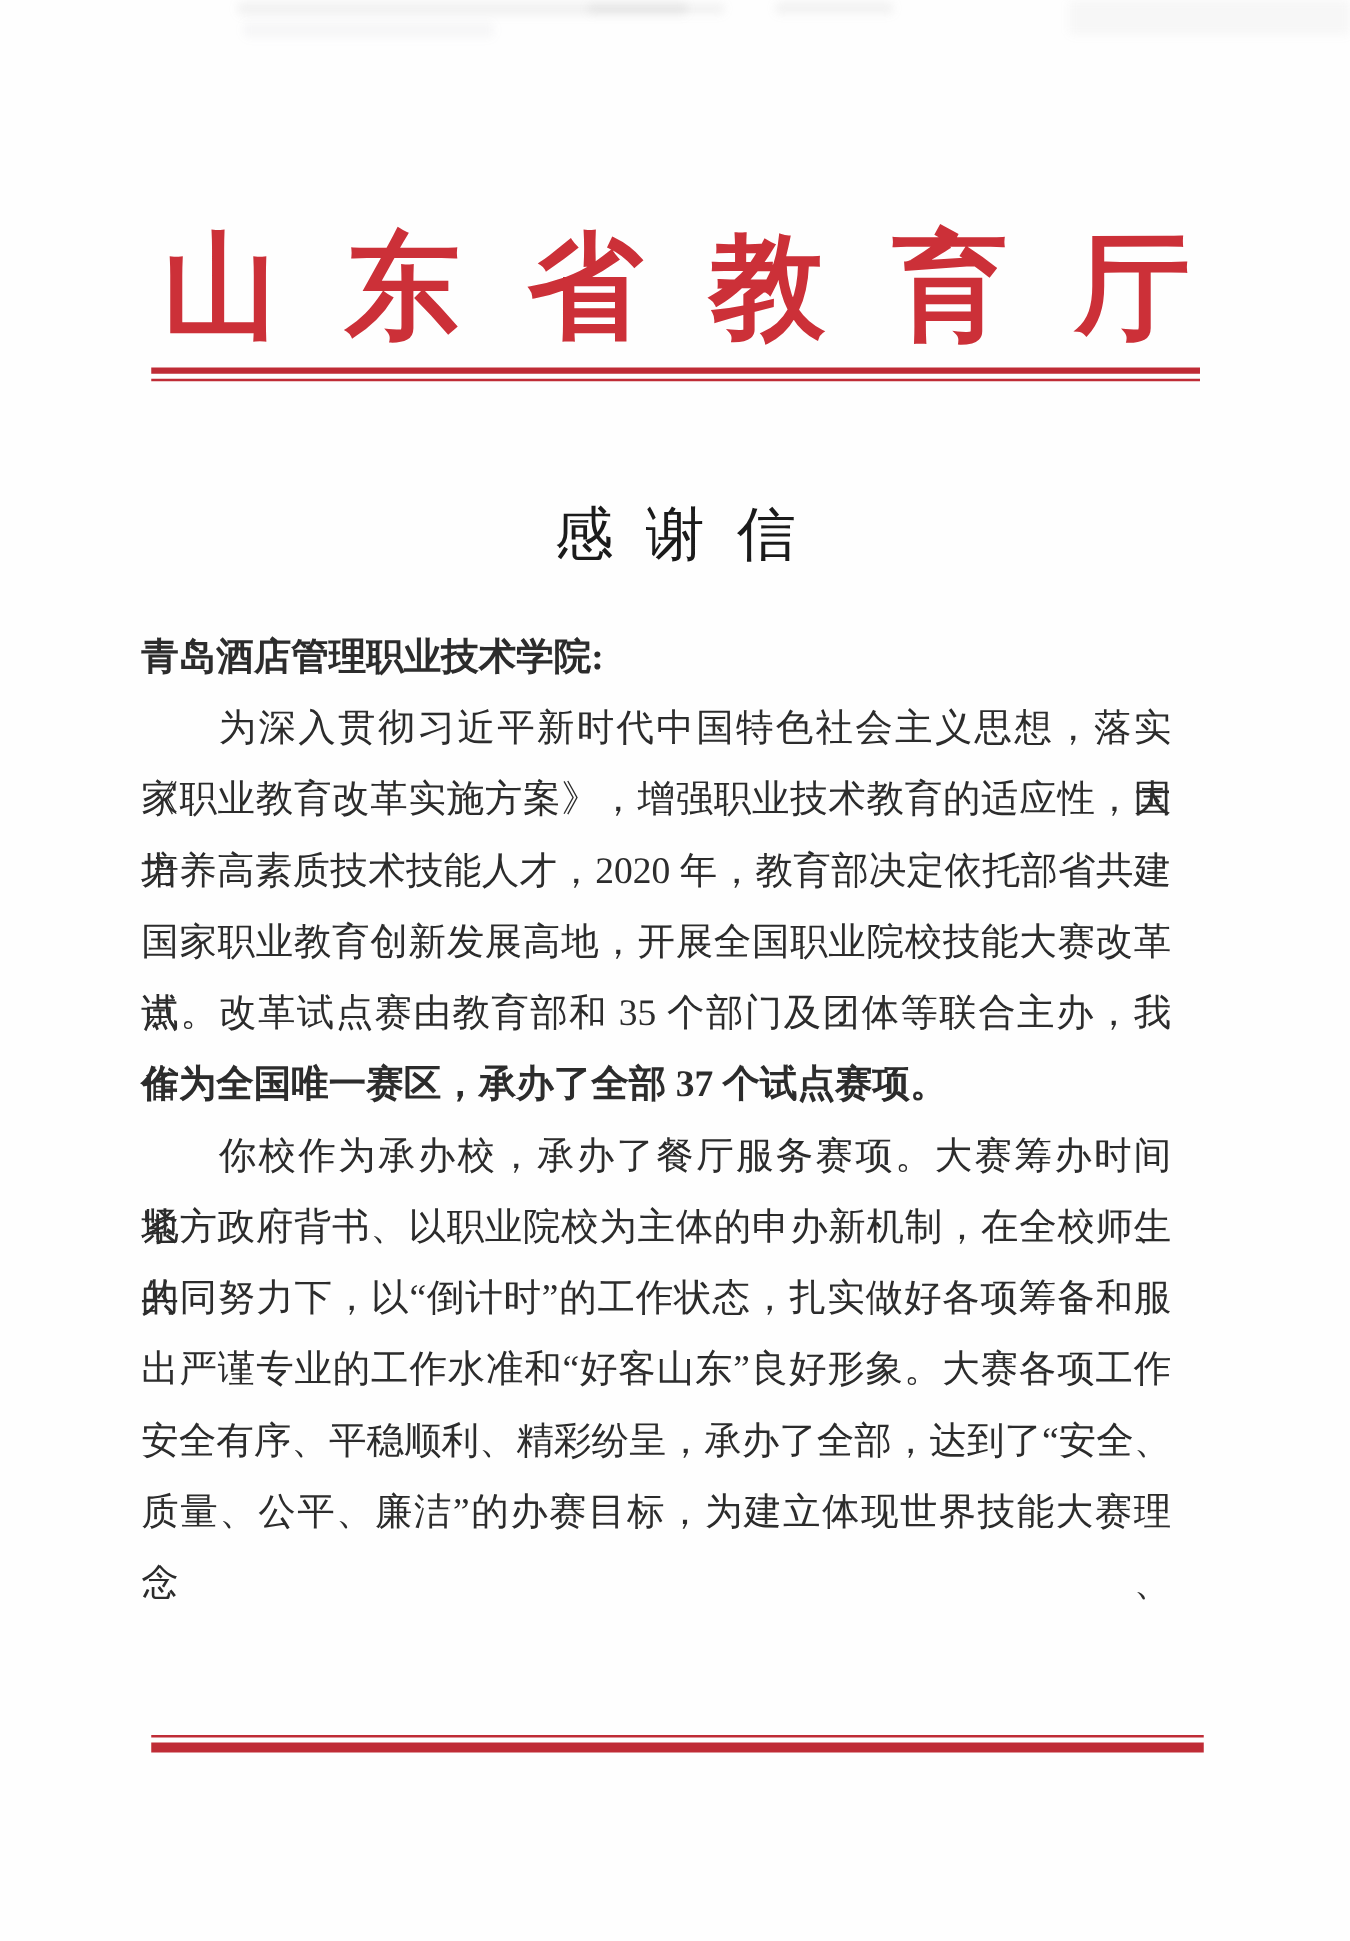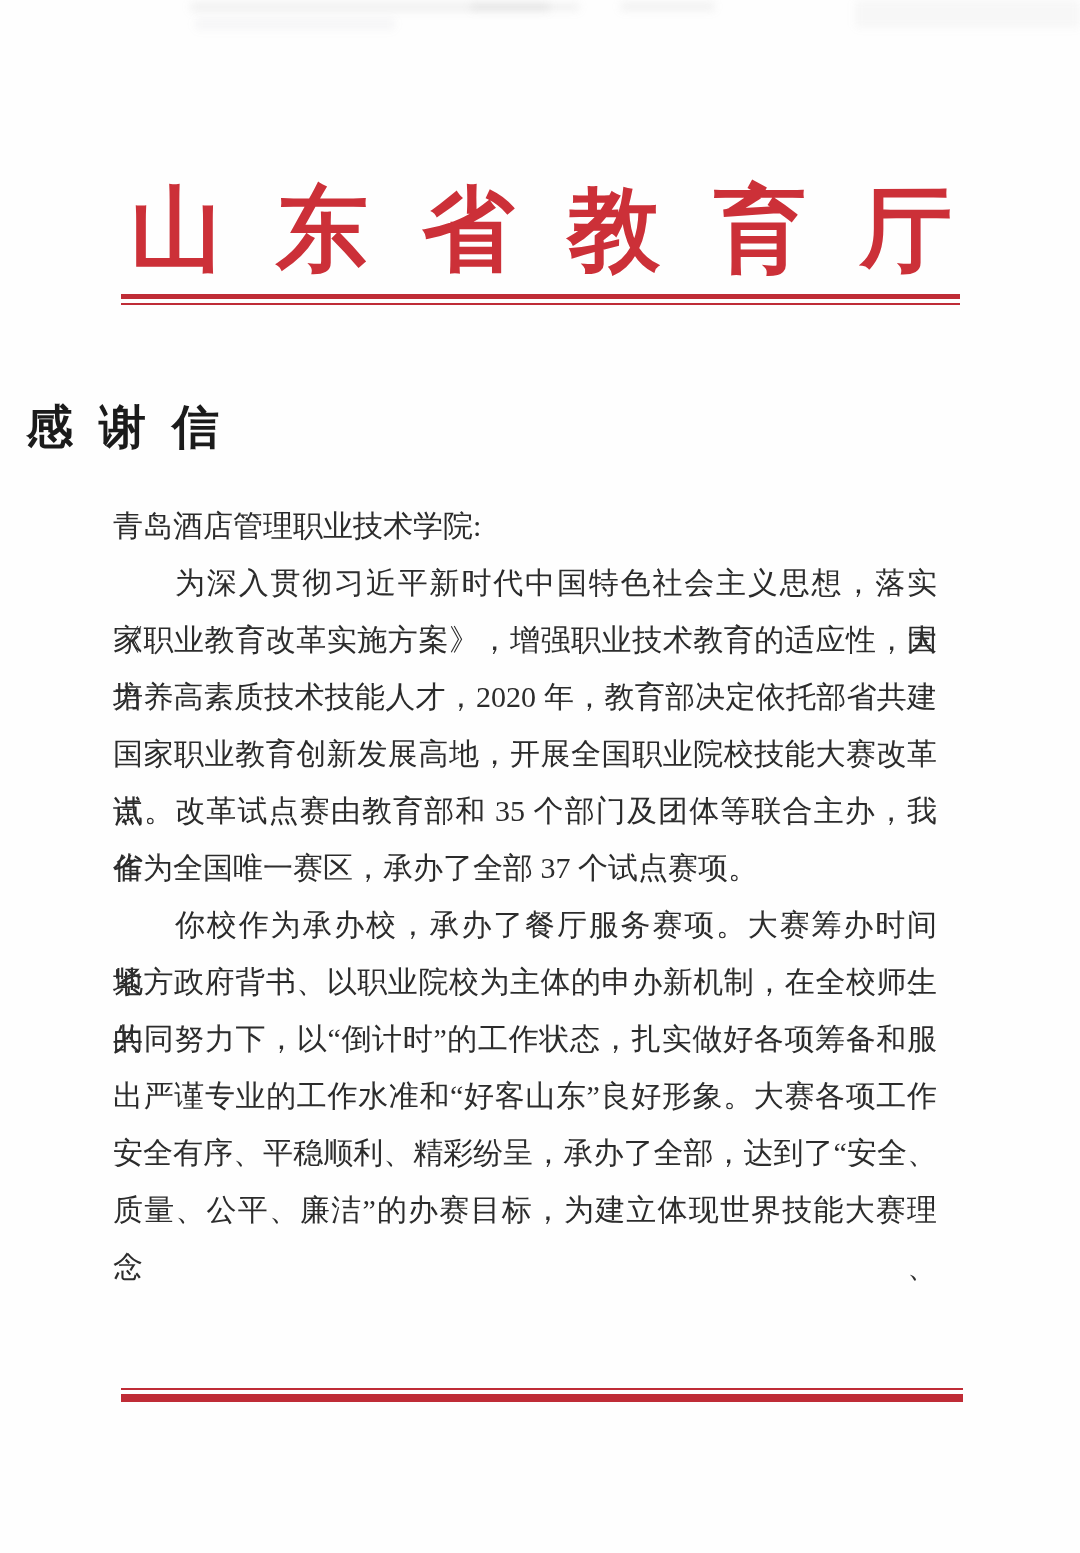--- a/index.html
+++ b/index.html
@@ -44,41 +44,42 @@
   .rule-top .bar-thick { height: 5px; margin-bottom: 4px; }
   .rule-top .bar-thin  { height: 2px; }
   .rule-bottom { top: 1388px; width: 842px; }
   .rule-bottom .bar-thin  { height: 2px; margin-bottom: 4px; }
   .rule-bottom .bar-thick { height: 8px; }
 
   
   .letter-title {
     position: absolute;
     top: 396px; left: 0; width: 100%;
+    text-align: center;
     font-size: 47px;
-    font-weight: bold;
+    font-weight: normal;
     letter-spacing: 26px;
     text-indent: 26px;
   }
 
   
   .letter-body {
     position: absolute;
     top: 497px; left: 113px; width: 824px;
     font-size: 30px;
   }
   .line {
     height: 57px;
     line-height: 57px;
     text-align: justify;
     text-align-last: justify;
     text-justify: inter-character;
   }
   .line.indent { text-indent: 62px; }
-  .line.flush  { text-align-last: left; }
+  .line.flush  { text-align-last: left; font-weight: bold; }
 </style>
 </head>
 <body>
 
 <div class="page">
 
   <div class="artifact a1"></div>
   <div class="artifact a2"></div>
   <div class="artifact a3"></div>
   <div class="artifact a4"></div>

